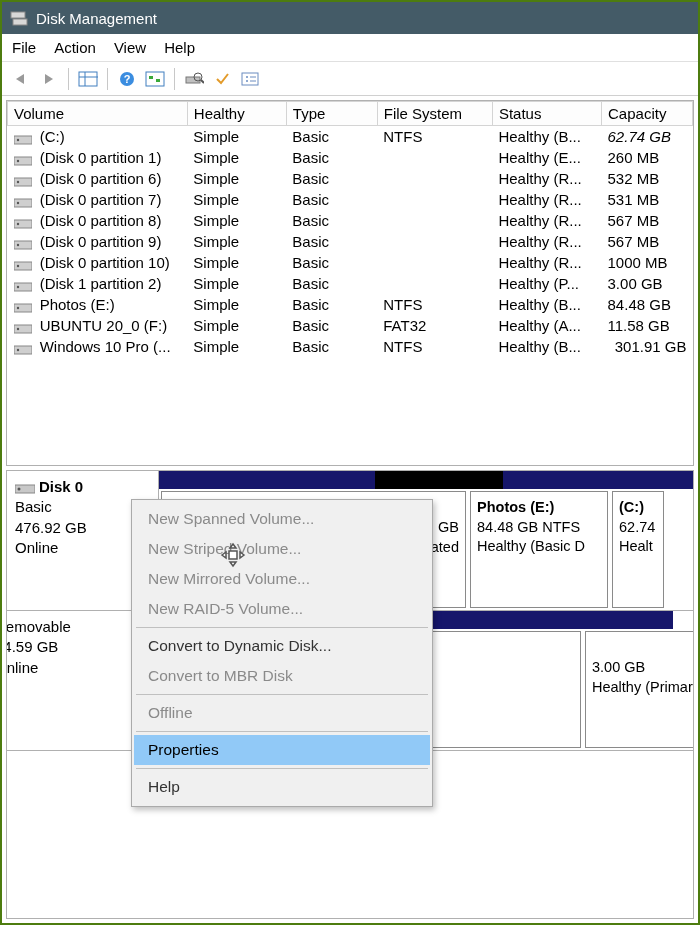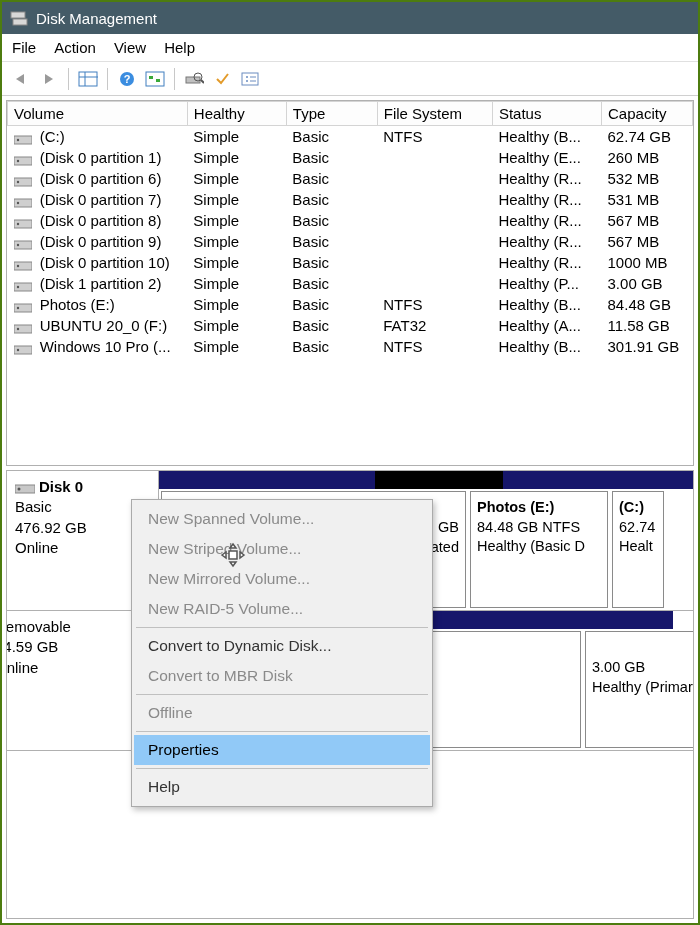--- a/index.html
+++ b/index.html
@@ -133,21 +133,21 @@
         <tbody id="volume-body">
             <tr>
               <td style="max-width: 178px;"><span class="vol-icon"><svg width="18" height="12">
                     <rect x="0" y="2" width="18" height="8" fill="#cfcfcf" stroke="#888"></rect>
                     <circle cx="4" cy="6" r="1.2" fill="#555"></circle>
                   </svg></span><span> (C:)</span></td>
               <td style="max-width: 98px;">Simple</td>
               <td style="max-width: 90px;">Basic</td>
               <td style="max-width: 114px;">NTFS</td>
               <td style="max-width: 108px;">Healthy (B...</td>
-              <td style="max-width: 90px;">62.74 GB</td>
+              <td style="max-width: 90px; font-style: italic;">62.74 GB</td>
             </tr>
             <tr>
               <td style="max-width: 178px;"><span class="vol-icon"><svg width="18" height="12">
                     <rect x="0" y="2" width="18" height="8" fill="#cfcfcf" stroke="#888"></rect>
                     <circle cx="4" cy="6" r="1.2" fill="#555"></circle>
                   </svg></span><span> (Disk 0 partition 1)</span></td>
               <td style="max-width: 98px;">Simple</td>
               <td style="max-width: 90px;">Basic</td>
               <td style="max-width: 114px;"></td>
               <td style="max-width: 108px;">Healthy (E...</td>
@@ -243,21 +243,21 @@
             </tr>
             <tr>
               <td style="max-width: 178px;"><span class="vol-icon"><svg width="18" height="12">
                     <rect x="0" y="2" width="18" height="8" fill="#cfcfcf" stroke="#888"></rect>
                     <circle cx="4" cy="6" r="1.2" fill="#555"></circle>
                   </svg></span><span> Windows 10 Pro (...</span></td>
               <td style="max-width: 98px;">Simple</td>
               <td style="max-width: 90px;">Basic</td>
               <td style="max-width: 114px;">NTFS</td>
               <td style="max-width: 108px;">Healthy (B...</td>
-              <td style="max-width: 90px;">301.91 GB</td>
+              <td style="max-width: 90px; text-align: right;">301.91 GB</td>
             </tr>
           </tbody>
       </table>
     </div>
 
     <div class="panel bottom-panel">
 
       <div class="disk-row" style="height:140px;">
         <div class="disk-label">
           <div><span class="icon"><svg width="20" height="14">

